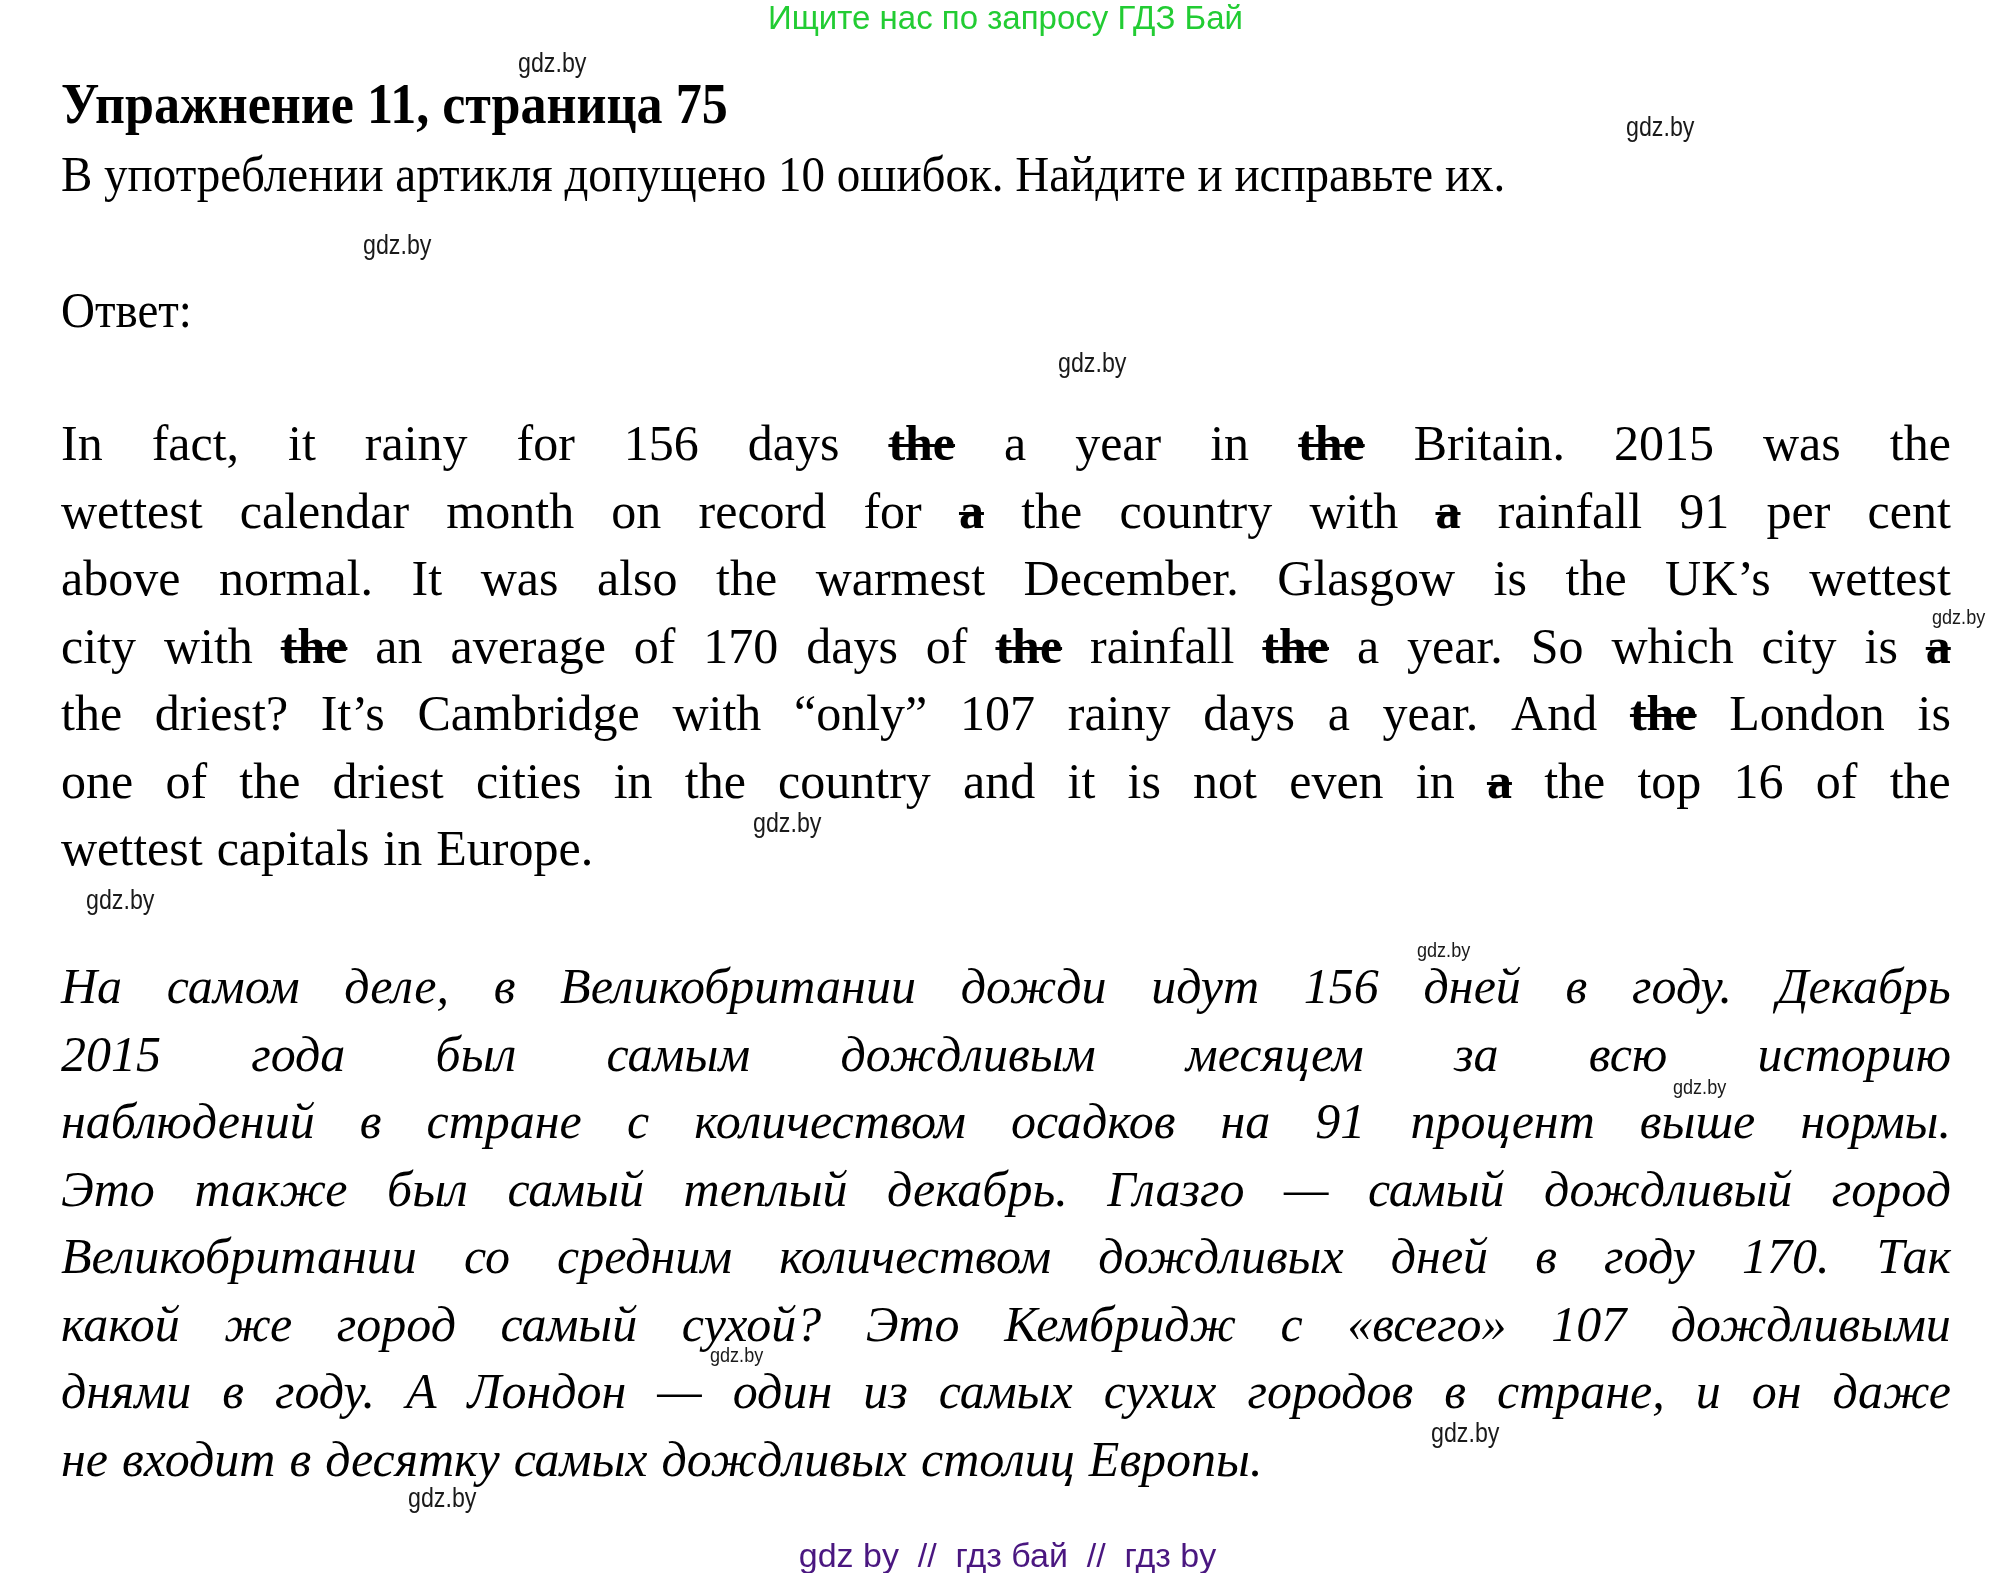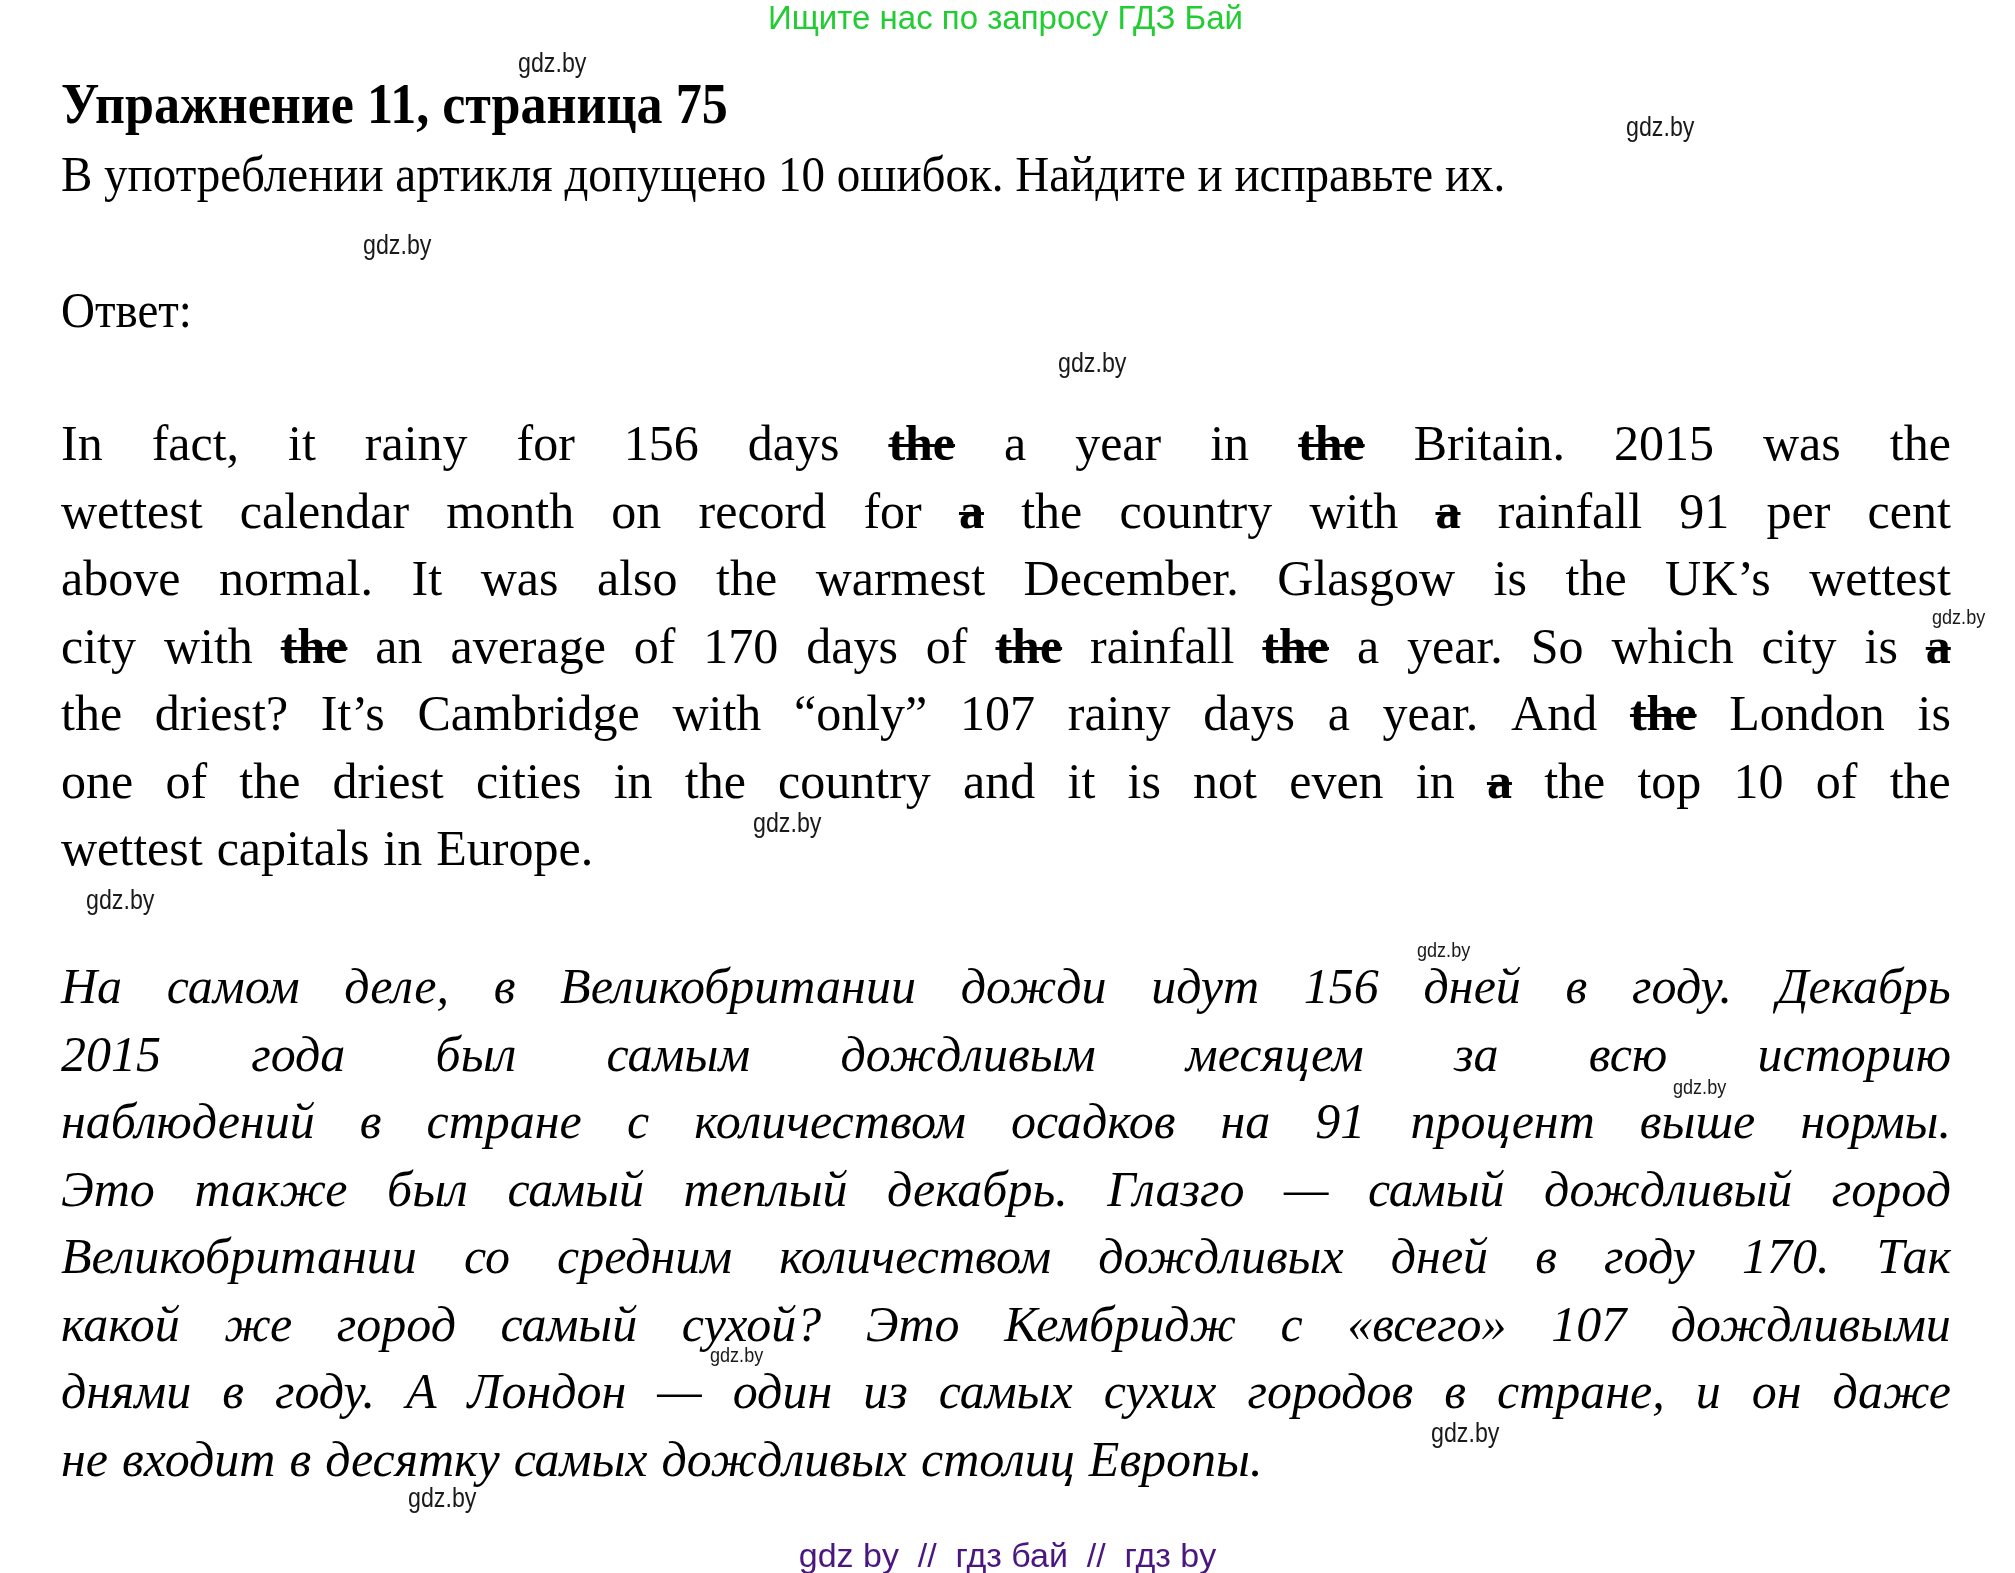--- a/index.html
+++ b/index.html
@@ -236,21 +236,21 @@
         <span class="w">country</span>
         <span class="w">and</span>
         <span class="w">it</span>
         <span class="w">is</span>
         <span class="w">not</span>
         <span class="w">even</span>
         <span class="w">in</span>
         <span class="w del">a</span>
         <span class="w">the</span>
         <span class="w">top</span>
-        <span class="w">10</span>
+        <span class="w">16</span>
         <span class="w">of</span>
         <span class="w">the</span>
       </div>
     </div>
     <div class="line last">
       <div class="line-inner">
         <span class="w">wettest</span>
         <span class="w">capitals</span>
         <span class="w">in</span>
         <span class="w">Europe.</span>

